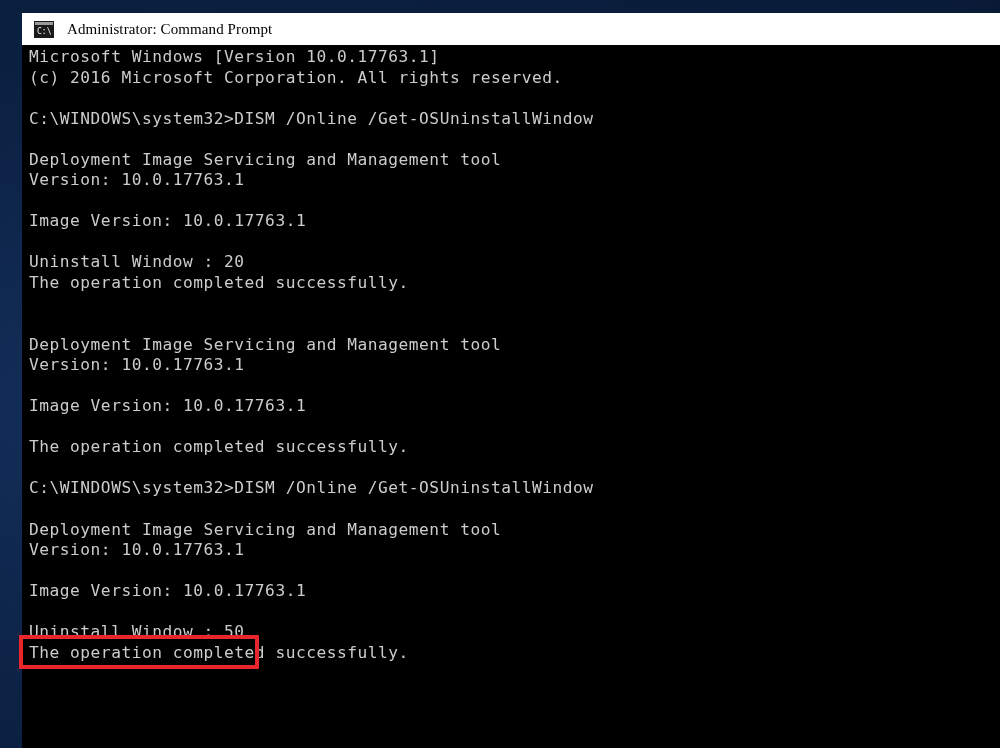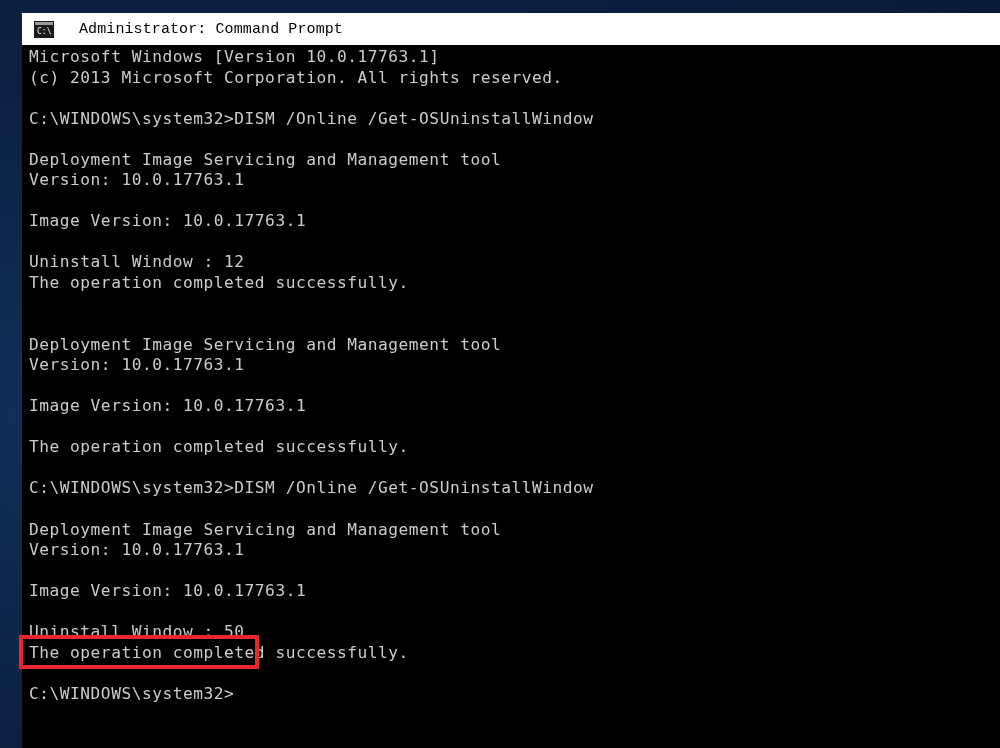--- a/index.html
+++ b/index.html
@@ -45,27 +45,26 @@
     box-sizing: border-box;
   }
   #title-bar-icon {
     width: 20px;
     height: 17px;
     flex: 0 0 auto;
     margin-right: 13px;
     position: relative;
   }
   #title-text {
-    font-family: Liberation Mono, monospace;
+    font-family: Liberation Serif, serif;
     font-size: 15px;
     color: #000000;
     letter-spacing: 0.1px;
     white-space: nowrap;
     line-height: 1;
-    margin-left: 12px;
   }
   
   #terminal {
     position: absolute;
     left: 0;
     top: 32px;
     width: 978px;
     height: 703px;
     background: #000000;
     overflow: hidden;
@@ -117,51 +116,50 @@
           <rect x="1" y="1" width="18" height="3" fill="#9a9a9a"></rect>
           <text x="3" y="13" font-family="DejaVu Sans Mono, monospace" font-size="8" fill="#f0f0f0">C:\</text>
         </svg>
       </span>
       <span id="title-text">Administrator: Command Prompt</span>
     </div>
 
     <div id="terminal">
       <div id="terminal-lines">
           <div class="term-line">Microsoft Windows [Version 10.0.17763.1]</div>
-          <div class="term-line">(c) 2013 Microsoft Corporation. All rights reserved.</div>
+          <div class="term-line">(c) 2016 Microsoft Corporation. All rights reserved.</div>
           <div class="term-line blank">&nbsp;</div>
           <div class="term-line">C:\WINDOWS\system32&gt;DISM /Online /Get-OSUninstallWindow</div>
           <div class="term-line blank">&nbsp;</div>
           <div class="term-line">Deployment Image Servicing and Management tool</div>
           <div class="term-line">Version: 10.0.17763.1</div>
           <div class="term-line blank">&nbsp;</div>
           <div class="term-line">Image Version: 10.0.17763.1</div>
           <div class="term-line blank">&nbsp;</div>
-          <div class="term-line">Uninstall Window : 12</div>
+          <div class="term-line">Uninstall Window : 20</div>
           <div class="term-line">The operation completed successfully.</div>
           <div class="term-line blank">&nbsp;</div>
           <div class="term-line blank">&nbsp;</div>
           <div class="term-line">Deployment Image Servicing and Management tool</div>
           <div class="term-line">Version: 10.0.17763.1</div>
           <div class="term-line blank">&nbsp;</div>
           <div class="term-line">Image Version: 10.0.17763.1</div>
           <div class="term-line blank">&nbsp;</div>
           <div class="term-line">The operation completed successfully.</div>
           <div class="term-line blank">&nbsp;</div>
           <div class="term-line">C:\WINDOWS\system32&gt;DISM /Online /Get-OSUninstallWindow</div>
           <div class="term-line blank">&nbsp;</div>
           <div class="term-line">Deployment Image Servicing and Management tool</div>
           <div class="term-line">Version: 10.0.17763.1</div>
           <div class="term-line blank">&nbsp;</div>
           <div class="term-line">Image Version: 10.0.17763.1</div>
           <div class="term-line blank">&nbsp;</div>
           <div class="term-line">Uninstall Window : 50</div>
           <div class="term-line">The operation completed successfully.</div>
           <div class="term-line blank">&nbsp;</div>
-          <div class="term-line">C:\WINDOWS\system32&gt;</div>
         </div>
     </div>
 
   </div>
 
   <div id="highlight-box"></div>
 
 </div>
 
 </body></html>

